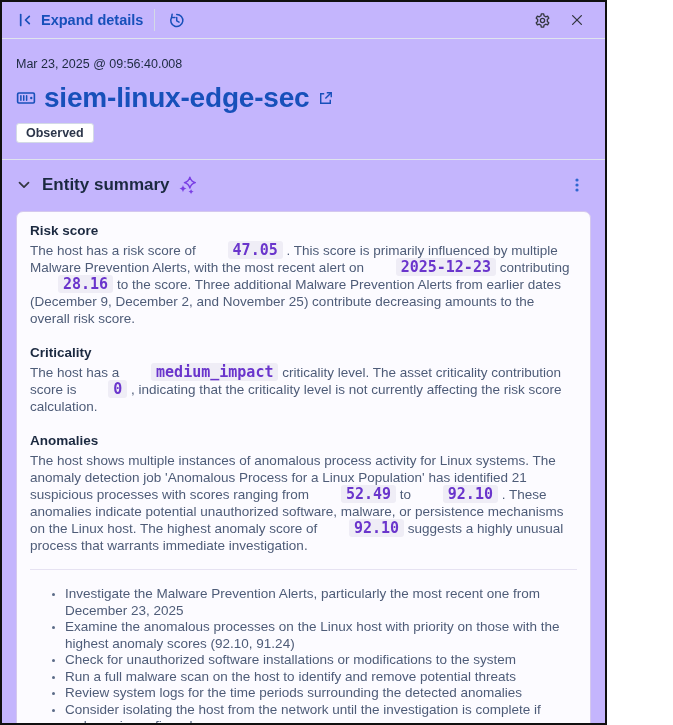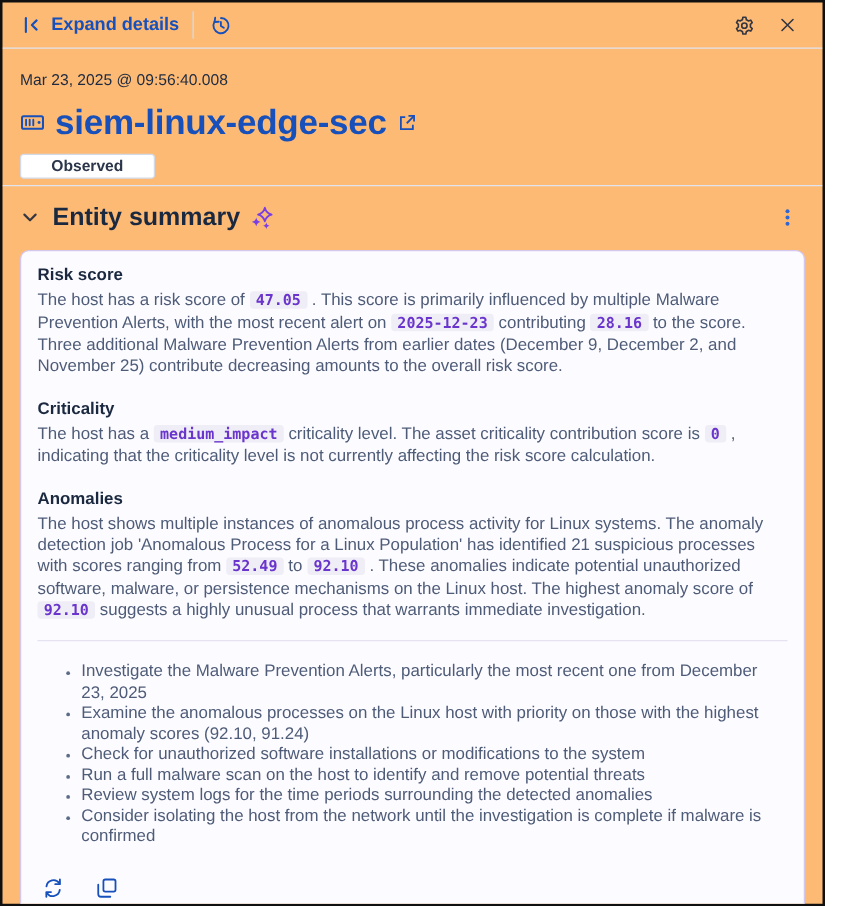--- a/index.html
+++ b/index.html
@@ -1,57 +1,57 @@
 <!DOCTYPE html>
 <html><head>
 <meta charset="utf-8">
 <style>
   * { box-sizing: border-box; margin: 0; padding: 0; }
   body { background: #fff; font-family: "Liberation Sans", sans-serif; }
   .frame {
-    width: 660px; height: 725px; border: 2px solid #101010; background: #fdba74;
+    width: 607px; height: 725px; border: 2px solid #101010; background: #c4b5fd;
     position: relative; overflow: hidden;
   }
   
   .topbar {
     height: 37px; border-bottom: 1px solid #e0e4ee;
     display: flex; align-items: center; justify-content: space-between;
     padding: 0 16px 0 12px;
   }
   .topbar-left { display: flex; align-items: center; }
   .btn { background: none; border: none; cursor: pointer; display: inline-flex; align-items: center; gap: 7px; padding: 4px; }
   .expand-label { color: #1750ba; font-size: 14.5px; font-weight: 700; }
   .vdivider { width: 1px; height: 22px; background: #d3dae6; margin: 0 9px 0 7px; }
   .topbar-right { display: flex; align-items: center; gap: 10px; }
   
   .content-top { padding: 13px 14px 0; }
   .timestamp { font-size: 12.5px; color: #1d2a40; margin: 5px 0 11px; }
   .title-row { display: flex; align-items: center; gap: 8px; margin-bottom: 9px; }
   .host-title { font-size: 28px; font-weight: 700; color: #1750ba; letter-spacing: -0.2px; cursor: pointer; }
   .badge {
     display: inline-block; border: 1px solid #d3dae6; border-radius: 3px;
-    padding: 2px 24px; font-size: 12.5px; font-weight: 600; color: #2c3käll4a;
-    color: #2c364a; background: #fff; margin-bottom: 5px;
+    padding: 2px 9px; font-size: 12.5px; font-weight: 600; color: #2c3käll4a;
+    color: #2c364a; background: #fff; margin-bottom: 16px;
   }
   .divider { border: none; border-top: 1px solid #e0e4ee; }
   
   .summary-header { display: flex; align-items: center; justify-content: space-between; padding: 13px 16px 12px 12px; }
   .summary-left { display: flex; align-items: center; gap: 8px; }
-  .summary-title { font-size: 20px; font-weight: 700; color: #1b2940; }
+  .summary-title { font-size: 17px; font-weight: 700; color: #1b2940; }
   
   .ai-panel {
     margin: 2px 14px 0; border: 1px solid #d4c8ee; border-radius: 7px;
     background: #fcfbff; padding: 11px 13px 13px;
   }
   .section h4 { font-size: 13.5px; font-weight: 700; color: #1b2940; margin: 0 0 4px; }
   .section p { font-size: 13.5px; line-height: 17px; color: #4e5c78; }
   .section + .section { margin-top: 18px; }
   .section code {
-    font-family: "DejaVu Sans Mono", monospace; font-size: 12px; font-weight: 700;
-    color: #6a35cc; background: #efedf6; border-radius: 3px; padding: 0 5px;
+    font-family: "DejaVu Sans Mono", monospace; font-size: 15px; font-weight: 700;
+    color: #6a35cc; background: #efedf6; border-radius: 3px; padding: 0 5px; margin-left: 28px;
   }
   .panel-divider { border: none; border-top: 1px solid #e6e2f2; margin: 15px 0 13px; }
   .rec-header { display: flex; align-items: center; gap: 8px; margin-bottom: 7px; }
   .rec-header h3 { font-size: 13.5px; font-weight: 700; color: #1b2940; }
   .rec-list { margin: 16px; padding-left: 19px; list-style: disc outside; }
   .rec-list li { font-size: 13.5px; line-height: 16.5px; color: #4e5c78; }
   .rec-list li::marker { color: #5b6b88; font-size: 10px; }
   .panel-footer { margin-top: 20px; display: flex; align-items: center; justify-content: space-between; }
   .footer-actions { display: flex; align-items: center; gap: 18px; }
   svg { display: block; }

